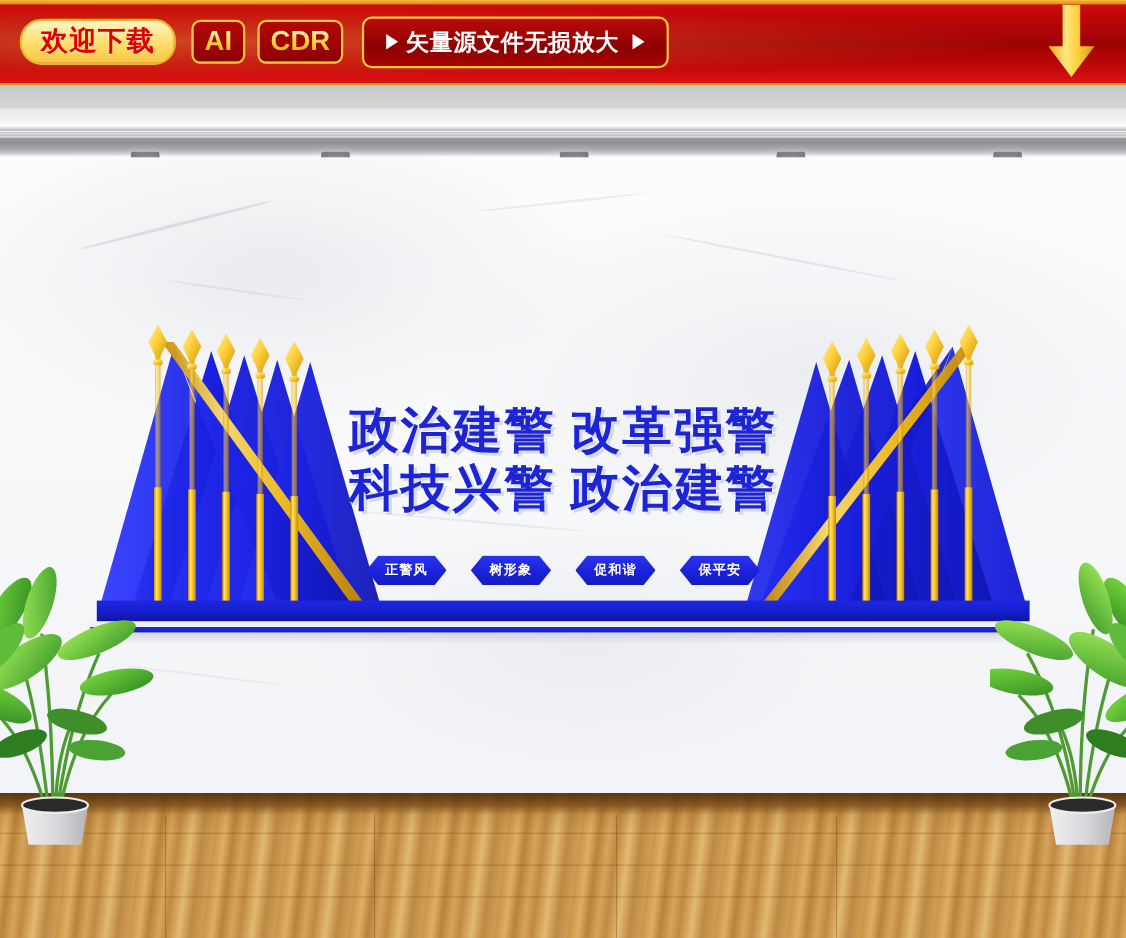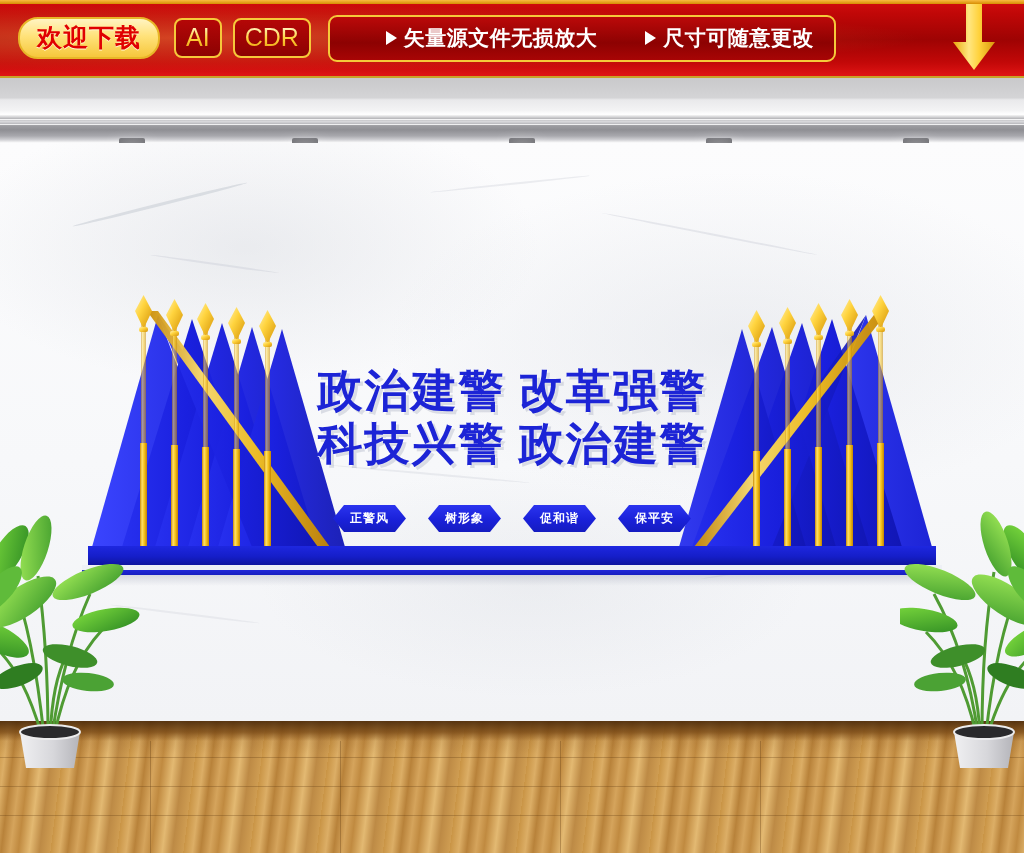--- a/index.html
+++ b/index.html
@@ -38,41 +38,41 @@
     color:#e00000; font-size:25px; font-weight:bold; line-height:1.05;
     letter-spacing:1px;
     text-shadow: 0 1px 0 #fff6cf;
     white-space:nowrap;
   }
   .fmt-chip {
     position:relative; z-index:2;
     border:2px solid #f5c93a; border-radius:8px;
     padding: 4px 10px 6px; margin-right: 11px;
     background: linear-gradient(180deg,#b40707,#8c0202);
-    font-size:25px; font-weight:normal; line-height:1.05;
+    font-size:25px; font-weight:bold; line-height:1.05;
     color:#ffd84d;
     background-clip: padding-box;
     white-space:nowrap;
   }
   .fmt-chip span {
     background: linear-gradient(180deg,#fff9d6 8%,#ffd23c 55%,#e79a09 100%);
     -webkit-background-clip: text; background-clip: text;
     -webkit-text-fill-color: transparent; color: transparent;
   }
   .promo-feature {
     position:relative; z-index:2;
     border:2px solid #f5c93a; border-radius:9px;
     height:47px; display:flex; align-items:center; gap:12px;
     padding: 0 20px; margin-left: 6px;
     background: linear-gradient(180deg,#bb0909,#8d0202 60%,#a80505);
     white-space:nowrap;
   }
   .promo-feature .feat {
     display:flex; align-items:center; gap:7px;
-    color:#ffffff; font-size:21px; font-weight:bold; letter-spacing:.5px;margin-left:36px;
+    color:#ffffff; font-size:21px; font-weight:bold; letter-spacing:.5px;
   }
   .tri-icon {
     width:0;height:0;border-left:11px solid #fff;
     border-top:7px solid transparent;border-bottom:7px solid transparent;
     display:inline-block;
   }
   .dl-arrow {
     position:absolute; right:28px; top:4px; z-index:3;
     width:44px; height:68px;
   }
@@ -217,21 +217,20 @@
       <span>CDR</span>
     </div>
 
     <div class="promo-feature">
       <div class="feat">
         <i class="tri-icon"></i>
         <span>矢量源文件无损放大</span>
       </div>
       <div class="feat">
         <i class="tri-icon"></i>
-        <span>尺寸可随意更改</span>
       </div>
     </div>
 
     <svg class="dl-arrow" viewBox="0 0 44 68">
       <defs>
         <linearGradient id="ga" x1="0" y1="0" x2="1" y2="0">
           <stop offset="0%" stop-color="#e8a90c"></stop>
           <stop offset="38%" stop-color="#ffe680"></stop>
           <stop offset="62%" stop-color="#ffd23c"></stop>
           <stop offset="100%" stop-color="#d9960a"></stop>

